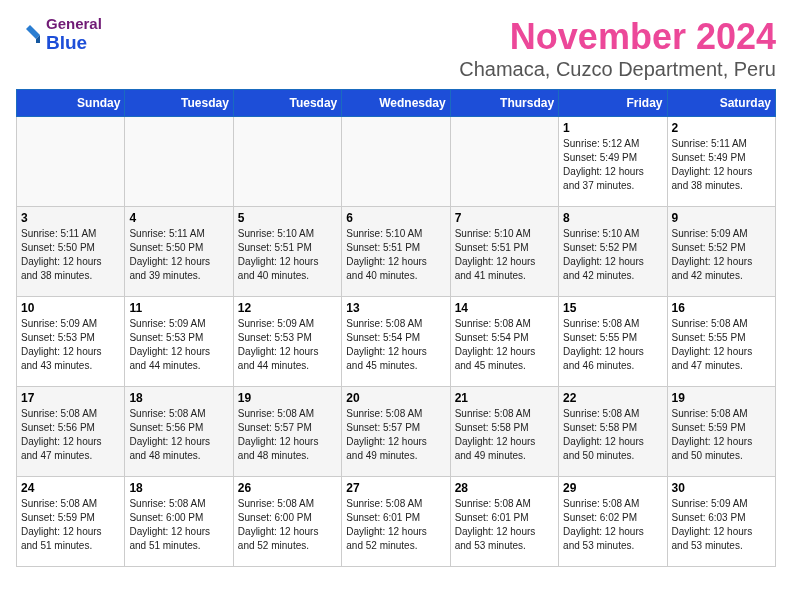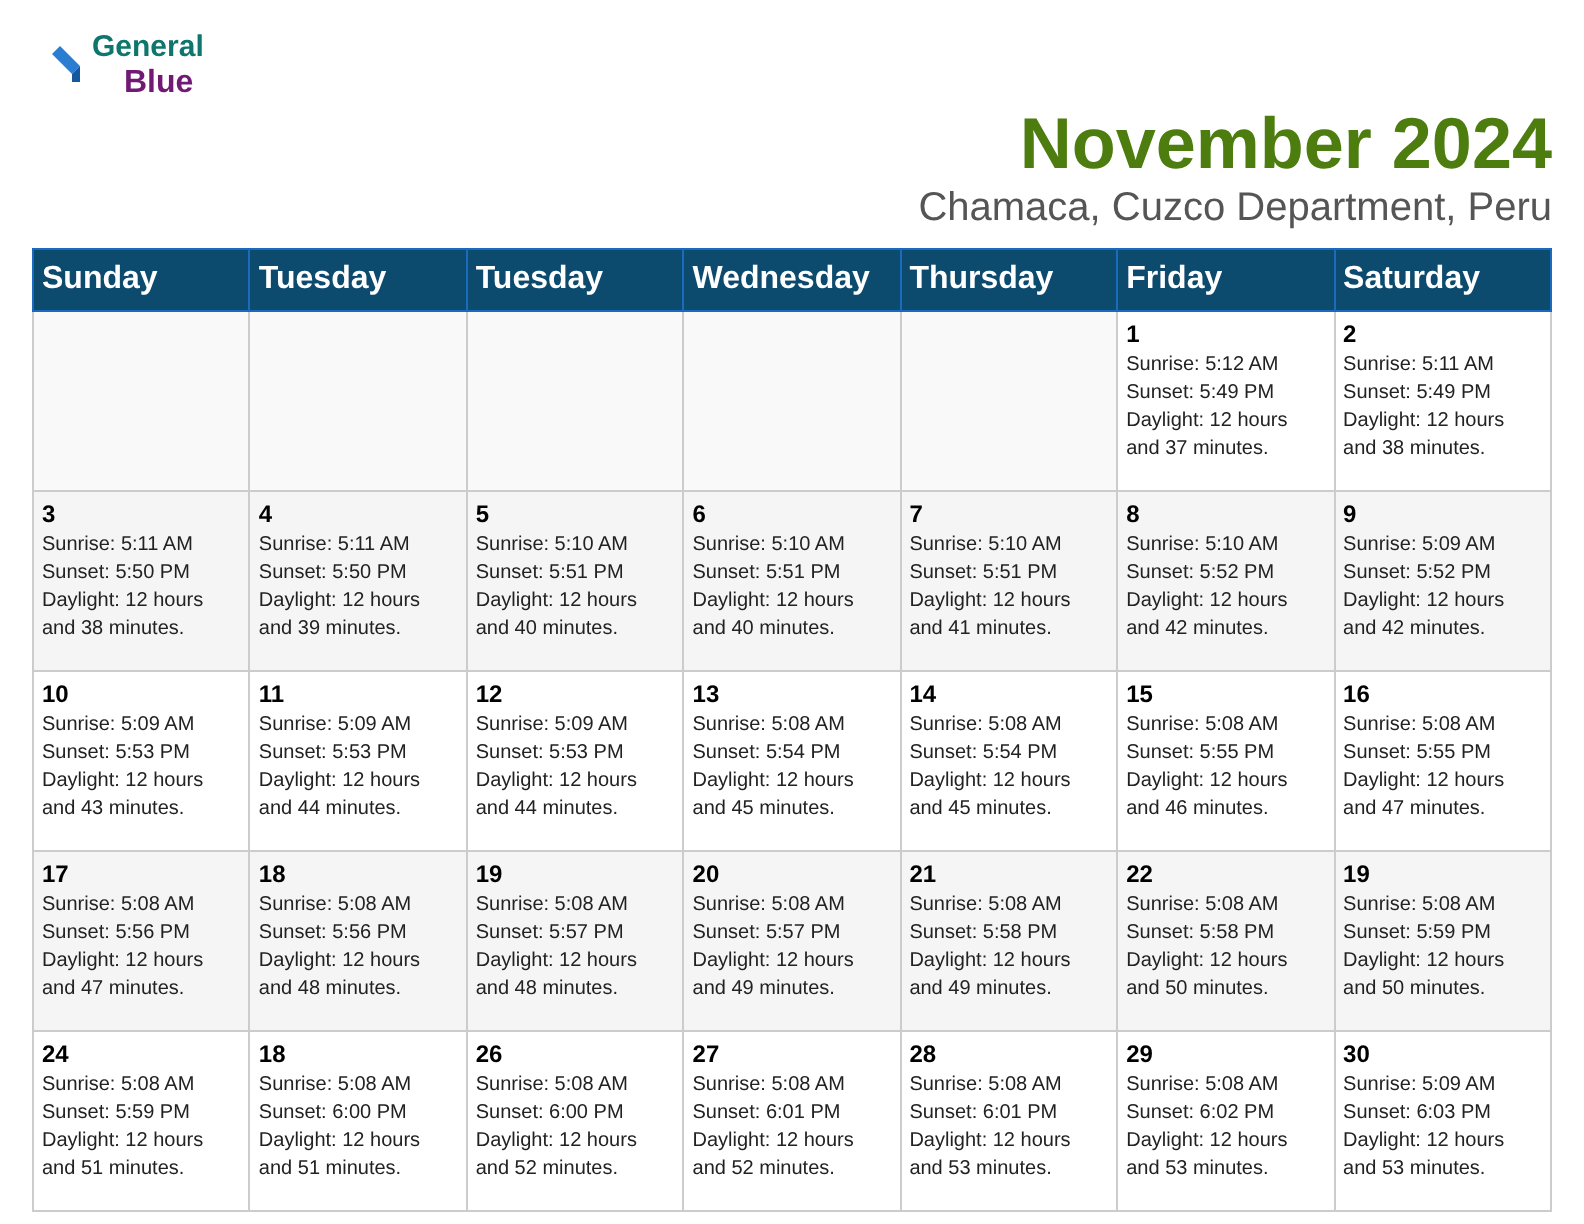--- a/index.html
+++ b/index.html
@@ -20,39 +20,38 @@
       display: flex;
       align-items: center;
       gap: 4px;
     }
     .title-block {
       text-align: right;
     }
     .month-title {
       font-size: 36px;
       font-weight: bold;
-      color: #4d7c0f;
-      margin-top: 35px;
+      color: #ec4899;
     }
     .subtitle {
       font-size: 20px;
       color: #555;
     }
     .calendar {
       width: 100%;
       border-collapse: collapse;
       table-layout: fixed;
     }
     .calendar th {
-      background: #0c4a6e;
+      background: #1d4ed8;
       color: #fff;
-      font-size: 16px;
+      font-size: 12px;
       font-weight: bold;
       padding: 6px 4px;
-      text-align: left;
+      text-align: right;
       border: 1px solid #1a6bbf;
     }
     .calendar td {
       border: 1px solid #ccc;
       vertical-align: top;
       padding: 4px 4px 4px 4px;
       height: 90px;
       font-size: 10.5px;
       background: #fff;
     }
@@ -82,22 +81,22 @@
 
 <div class="header">
   <div class="logo">
   <div style="display:flex;flex-direction:column;line-height:1.1;">
     <div style="display:flex;align-items:center;gap:2px;">
       <svg width="28" height="28" viewBox="0 0 28 28">
         <polygon points="14,4 24,14 20,18 10,8" fill="#2a7dd1"></polygon>
         <polygon points="20,18 24,14 24,22 20,22" fill="#1558a0"></polygon>
       </svg>
       <div>
-        <div style="font-size:15px;font-weight:bold;color:#0f766e;">General</div>
-        <div style="font-size:16px;font-weight:bold;color:#701a75;margin-left:16px;">Blue</div>
+        <div style="font-size:15px;font-weight:bold;color:#701a75;">General</div>
+        <div style="font-size:19px;font-weight:bold;color:#1d4ed8;">Blue</div>
       </div>
     </div>
   </div>
 </div>
   <div class="title-block">
     <div class="month-title">November 2024</div>
     <div class="subtitle">Chamaca, Cuzco Department, Peru</div>
   </div>
 </div>
 

